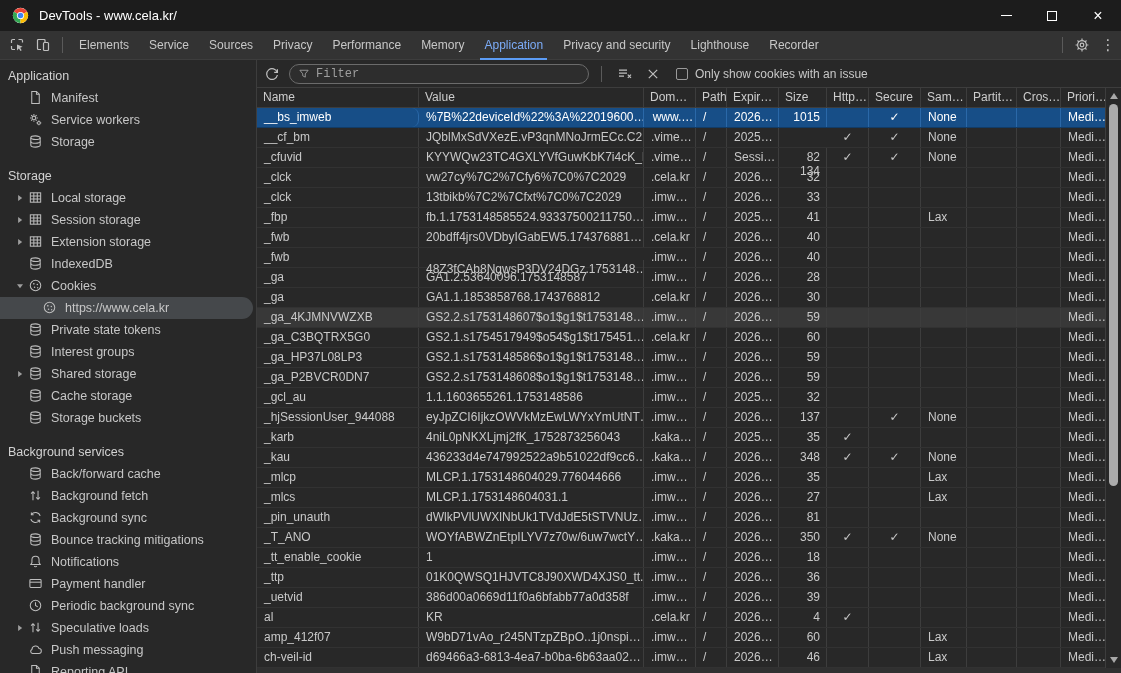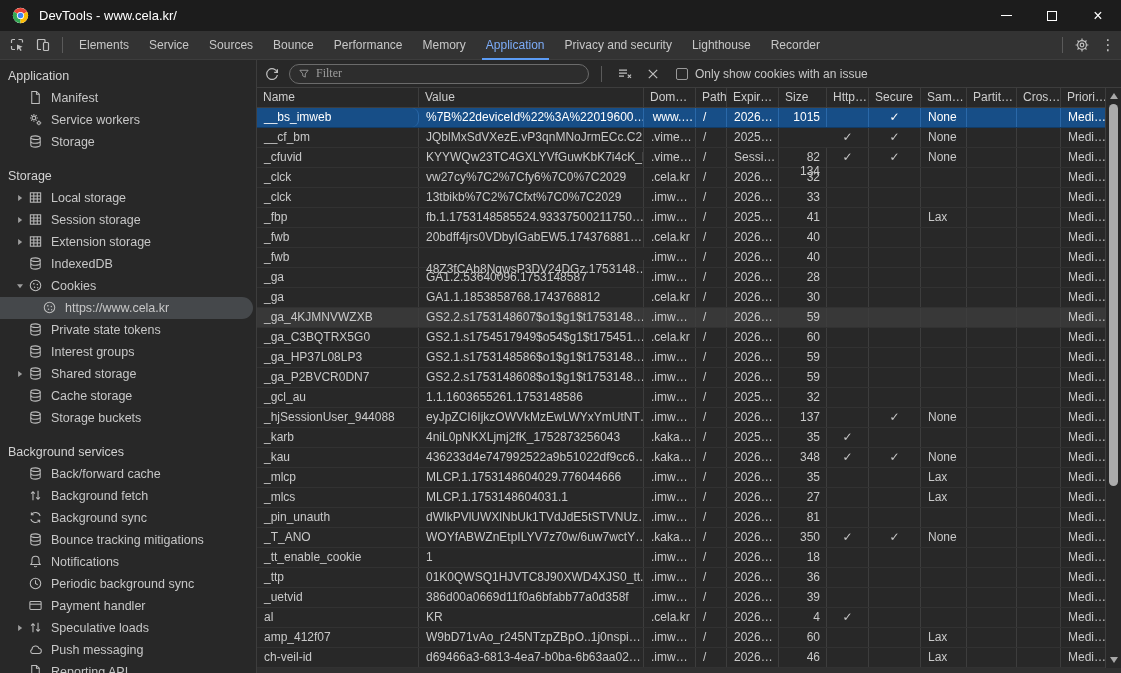--- a/index.html
+++ b/index.html
@@ -51,21 +51,21 @@
   .side-item.selected{background:#45484b;border-radius:0 14px 14px 0;margin-right:3px;}
 
   .main{flex:1;position:relative;display:flex;flex-direction:column;min-width:0;}
 
   
   .toolbar{height:28px;flex:0 0 28px;display:flex;align-items:center;border-bottom:1px solid var(--border);background:var(--panel-bg);}
   .toolbar .tb-icon{margin-left:2px;}
   .filter-pill{width:300px;height:20px;margin-left:4px;border:1px solid #6b6b6b;border-radius:10px;background:#2d2d2d;display:flex;align-items:center;padding:0 8px;}
   .funnel{display:inline-flex;margin-right:6px;}
   .funnel svg{width:12px;height:12px;stroke:#9e9e9e;fill:none;stroke-width:1.2;}
-  .filter-input{flex:1;background:transparent;border:none;outline:none;color:#e0e0e0;font-family:Liberation Serif, serif;font-size:12px;}
+  .filter-input{flex:1;background:transparent;border:none;outline:none;color:#e0e0e0;font-family:Liberation Mono, monospace;font-size:12px;}
   .filter-input::placeholder{color:#9e9e9e;}
   .vsep2{width:1px;height:16px;background:#5a5a5a;margin:0 8px 0 12px;}
   .checkbox{width:12px;height:12px;border:1.3px solid #9a9a9a;border-radius:2px;margin:0 7px 0 10px;flex:0 0 12px;}
   .cb-label{color:#c7c7c7;white-space:nowrap;}
 
   
   .grid{flex:1;display:flex;flex-direction:column;min-height:0;}
   .grid-header{height:20px;flex:0 0 20px;display:flex;border-bottom:1px solid var(--border);background:var(--panel-bg);width:calc(100% - 16px);}
   .hcell{height:20px;line-height:19px;padding-left:6px;border-right:1px solid var(--border);overflow:hidden;white-space:nowrap;color:#cdcdcd;flex:0 0 auto;}
   .hcell:last-child{flex:1;border-right:none;}
@@ -127,21 +127,21 @@
       <svg viewBox="0 0 16 16">
           <path d="M10 5V3.4a.9.9 0 0 0-.9-.9H3.4a.9.9 0 0 0-.9.9v8.2c0 .5.4.9.9.9H6"></path>
           <rect x="8.5" y="5.5" width="5" height="8" rx=".9"></rect>
         </svg>
     </span>
     <span class="vsep"></span>
     <div id="tabs" class="tabs">
         <div class="tab">Elements</div>
         <div class="tab">Service</div>
         <div class="tab">Sources</div>
-        <div class="tab">Bounce</div>
+        <div class="tab">Privacy</div>
         <div class="tab">Performance</div>
         <div class="tab">Memory</div>
         <div class="tab active">Application</div>
         <div class="tab">Privacy and security</div>
         <div class="tab">Lighthouse</div>
         <div class="tab">Recorder</div>
       </div>
     <span class="vsep"></span>
     <span class="tb-icon">
       <svg viewBox="0 0 16 16">
@@ -385,35 +385,35 @@
               <path d="M8 2.3c-2.3 0-3.8 1.6-3.8 3.9v3L3 11.2h10l-1.2-2V6.2c0-2.3-1.5-3.9-3.8-3.9z"></path>
               <path d="M6.7 12.8a1.4 1.4 0 0 0 2.6 0"></path>
             </svg>
           </span>
           <span>Notifications</span>
         </div>
         <div class="side-item">
           <span class="chev"></span>
           <span class="s-icon">
             <svg viewBox="0 0 16 16">
+              <rect x="2" y="3.8" width="12" height="8.4" rx="1"></rect>
+              <path d="M2 6.6h12"></path>
+            </svg>
+          </span>
+          <span>Payment handler</span>
+        </div>
+        <div class="side-item">
+          <span class="chev"></span>
+          <span class="s-icon">
+            <svg viewBox="0 0 16 16">
               <circle cx="8" cy="8" r="5.6"></circle>
               <path d="M8 4.6V8l2.4 1.5"></path>
             </svg>
           </span>
           <span>Periodic background sync</span>
-        </div>
-        <div class="side-item">
-          <span class="chev"></span>
-          <span class="s-icon">
-            <svg viewBox="0 0 16 16">
-              <rect x="2" y="3.8" width="12" height="8.4" rx="1"></rect>
-              <path d="M2 6.6h12"></path>
-            </svg>
-          </span>
-          <span>Payment handler</span>
         </div>
         <div class="side-item">
           <span class="chev">
             <svg viewBox="0 0 16 16">
               <polygon points="5,3.2 11.5,8 5,12.8"></polygon>
             </svg>
           </span>
           <span class="s-icon">
             <svg viewBox="0 0 16 16">
               <path d="M5.3 13V4M3.3 6l2-2 2 2M10.7 3v9M8.7 10l2 2 2-2"></path>

